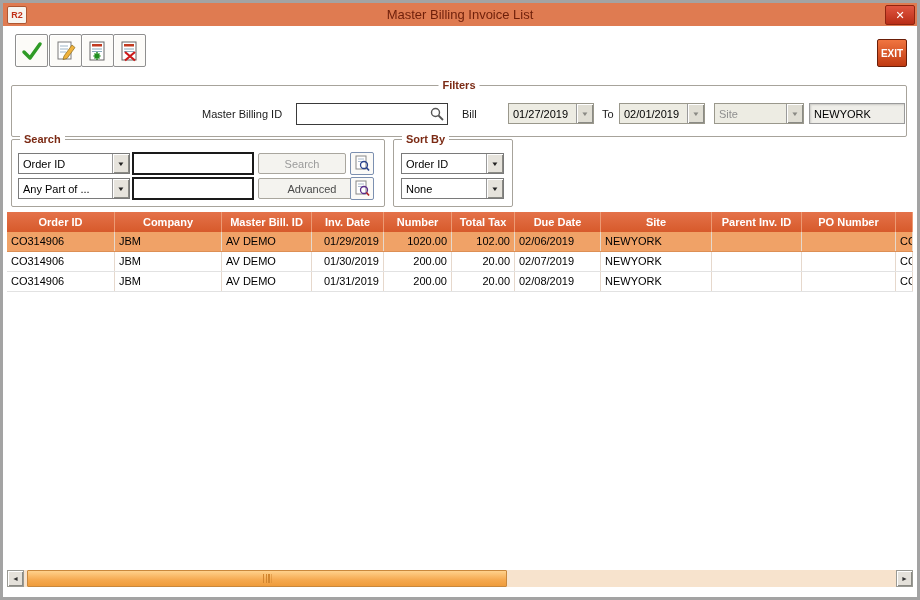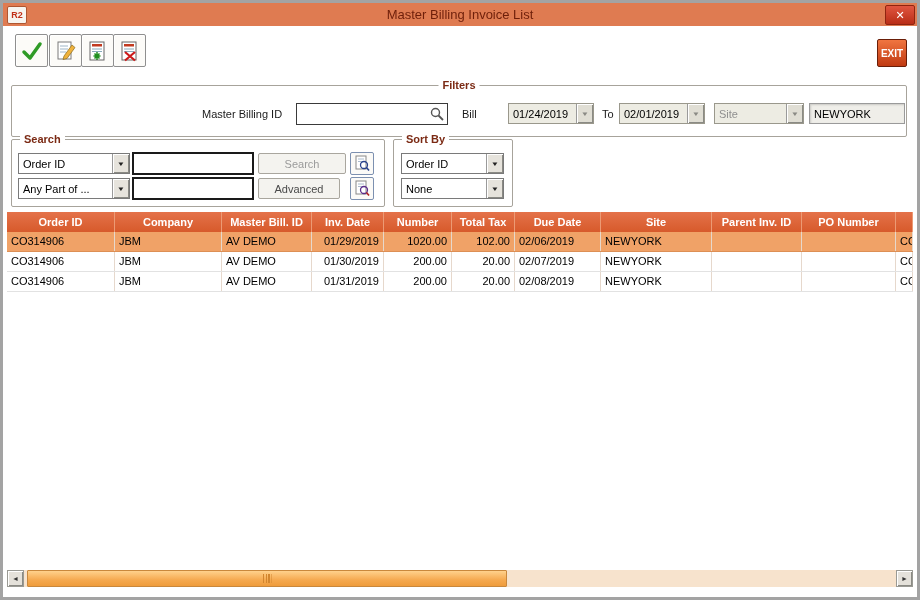--- a/index.html
+++ b/index.html
@@ -147,21 +147,21 @@
     <div class="input-wrap" style="left:284px;top:17px;width:152px;">
       <input class="text-input" type="text" value="" style="">
       <svg class="mag-icon" width="16" height="16" viewBox="0 0 16 16">
         <circle cx="6.5" cy="6.5" r="4" fill="none" stroke="#555" stroke-width="1.4"></circle>
         <line x1="9.5" y1="9.5" x2="14" y2="14" stroke="#555" stroke-width="1.8"></line>
       </svg>
     </div>
 
     <span class="f-label" style="left:450px;top:22px;">Bill</span>
     <div class="combo disabled" style="left:496px;top:17px;width:86px;">
-      <span class="combo-text">01/24/2019</span>
+      <span class="combo-text">01/27/2019</span>
       <span class="combo-btn">
         <span class="arr">▼</span>
       </span>
     </div>
     <span class="f-label" style="left:590px;top:22px;">To</span>
     <div class="combo disabled" style="left:607px;top:17px;width:86px;">
       <span class="combo-text">02/01/2019</span>
       <span class="combo-btn">
         <span class="arr">▼</span>
       </span>
@@ -204,21 +204,21 @@
 
     <div class="combo" style="left:6px;top:38px;width:112px;">
       <span class="combo-text">Any Part of ...</span>
       <span class="combo-btn">
         <span class="arr">▼</span>
       </span>
     </div>
     <div class="input-wrap" style="left:120px;top:37px;width:122px;">
       <input class="srch-input" type="text" value="" style="">
     </div>
-    <div class="push-btn enabled" style="left:246px;top:38px;width:82px;">
+    <div class="push-btn enabled" style="left:246px;top:38px;width:108px;">
       <span>Advanced</span>
     </div>
     <div class="mini-btn" style="left:338px;top:37px;">
       <svg width="15" height="17" viewBox="0 0 15 17">
         <rect x="1" y="1" width="10" height="13" fill="#fff" stroke="#888"></rect>
         <line x1="3" y1="4" x2="9" y2="4" stroke="#aabbcc"></line>
         <line x1="3" y1="6.5" x2="9" y2="6.5" stroke="#aabbcc"></line>
         <circle cx="9" cy="10" r="3.5" fill="none" stroke="#5B2D8B" stroke-width="1.3"></circle>
         <line x1="11.5" y1="12.5" x2="14" y2="15.5" stroke="#B02020" stroke-width="1.6"></line>
       </svg>

